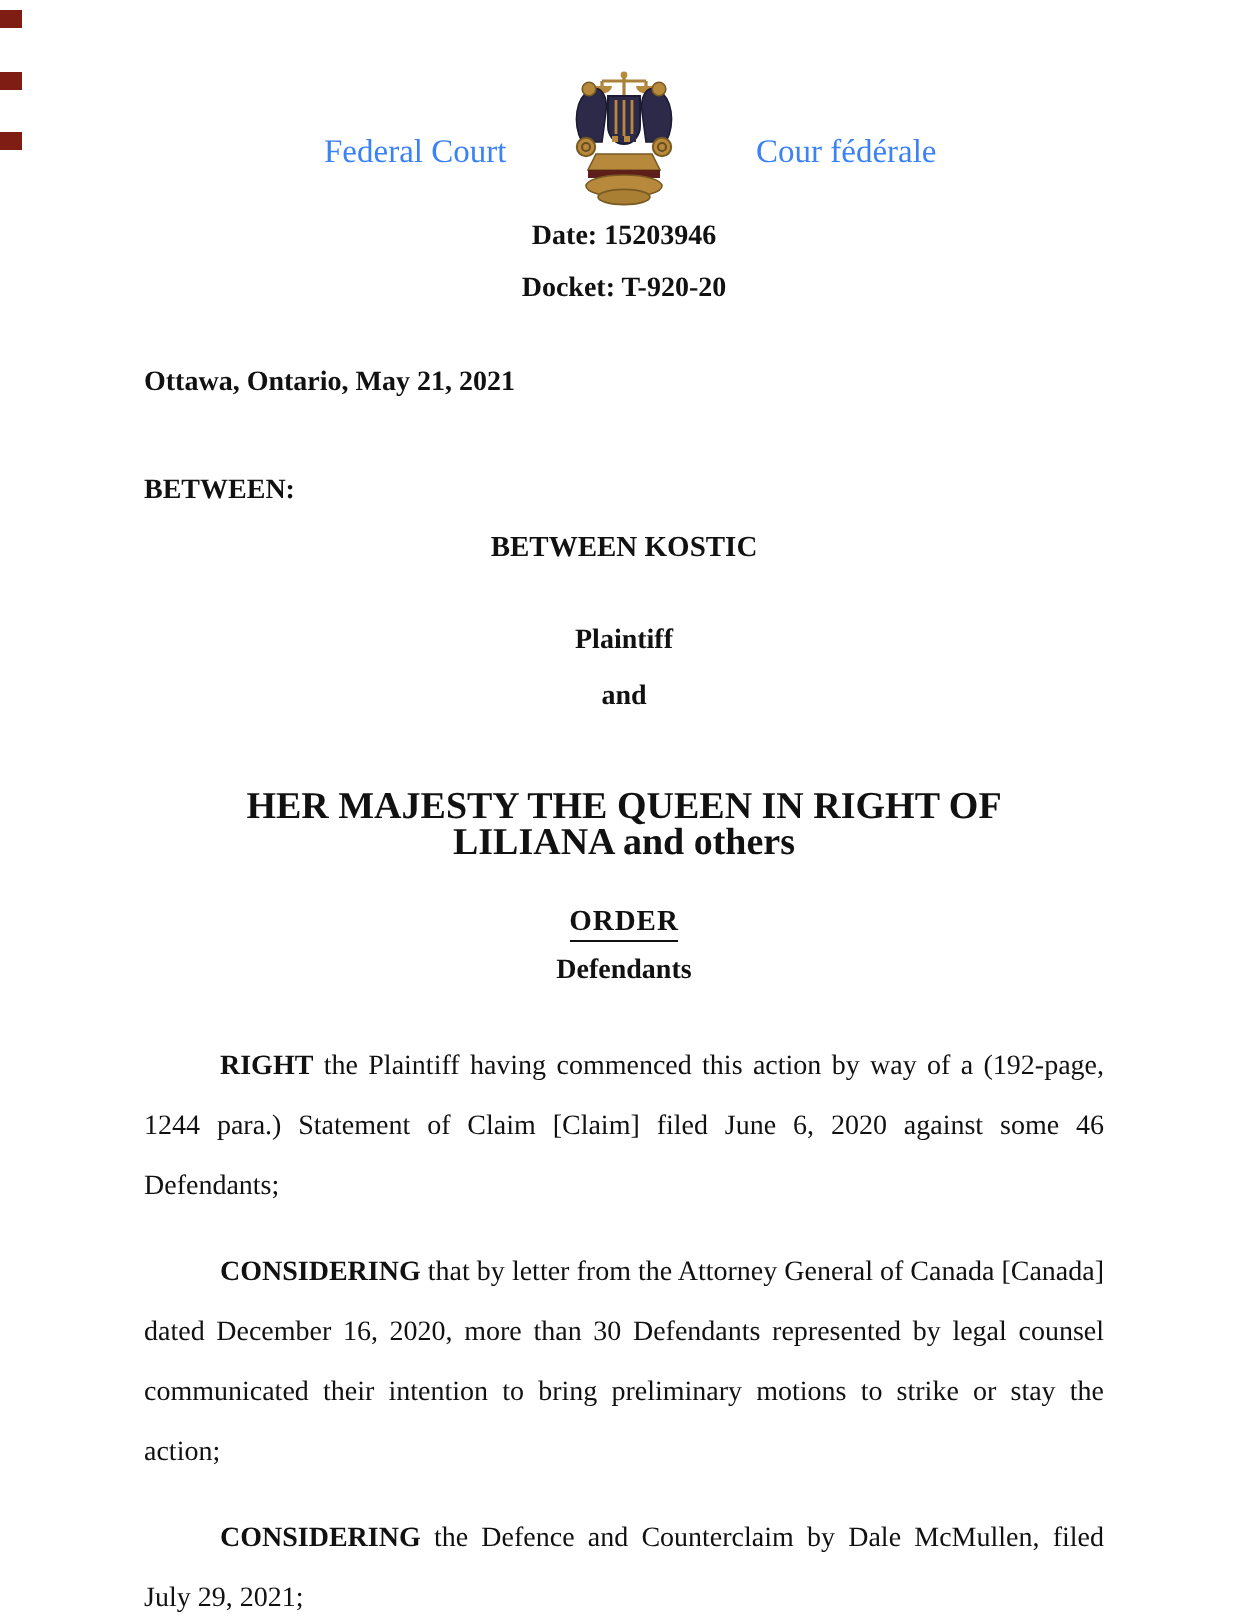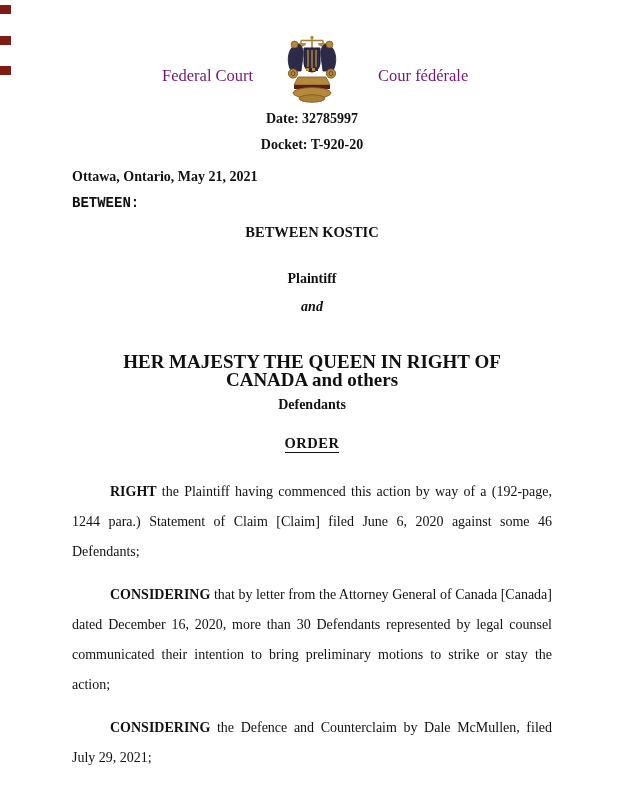--- a/index.html
+++ b/index.html
@@ -22,42 +22,42 @@
   }
   .edge-mark.m1 { top: 5px; }
   .edge-mark.m2 { top: 36px; }
   .edge-mark.m3 { top: 66px; }
 
   header { position: relative; height: 110px; }
   .header-title {
     position: absolute;
     top: 66px;
     font-size: 16.5px;
-    color: #701a75;
+    color: #3b82f6;
     white-space: nowrap;
   }
   .header-title.left  { left: 162px; }
   .header-title.right { left: 378px; }
   .coat-of-arms { position: absolute; left: 284px; top: 35px; width: 56px; height: 68px; }
 
   .content { margin: 0 72px; width: 480px; }
   .line { line-height: 17px; font-size: 14px; }
   .bold { font-weight: bold; }
   .right  { text-align: center; }
   .center { text-align: center; }
 
   .meta-date   { margin-top: 0; }
   .meta-docket { margin-top: 9px; }
-  .place-date  { margin-top: 15px; }
+  .place-date  { margin-top: 30px; }
   .present     { margin-top: 13px; }
   .present-label { margin-right: 12px; }
-  .between     { margin-top: 10px; font-family: Liberation Mono, monospace; }
+  .between     { margin-top: 37px; }
   .plaintiff-name { margin-top: 12px; font-size: 14.5px; }
   .plaintiff-role { margin-top: 29px; }
-  .conjunction { margin-top: 11px; font-style: italic; }
+  .conjunction { margin-top: 11px; }
   .defendants-name { margin-top: 38px; font-size: 19px; line-height: 18px; }
   .defendants-role { margin-top: 7px; }
   .order-heading { margin-top: 22px; font-size: 14.5px; }
   .order-heading .underline {
     border-bottom: 1.5px solid #111111;
     padding-bottom: 1px;
     letter-spacing: 0.5px;
   }
   .body-para {
     margin: 13px 0 0 0;
@@ -118,45 +118,45 @@
       <rect x="10" y="50" width="36" height="4" fill="#5e1f1a"></rect>
       <ellipse cx="28" cy="58" rx="19" ry="5.5" fill="#b6893c" stroke="#7a5a22" stroke-width="0.8"></ellipse>
       <ellipse cx="28" cy="63.5" rx="13" ry="3.8" fill="#a87f33" stroke="#7a5a22" stroke-width="0.8"></ellipse>
     </svg>
 
     <div class="header-title right">Cour fédérale</div>
   </header>
 
   <main class="content">
 
-    <div class="line bold right meta-date">Date: 32785997</div>
+    <div class="line bold right meta-date">Date: 15203946</div>
 
     <div class="line bold right meta-docket">Docket: T-920-20</div>
 
     <div class="line bold place-date">Ottawa, Ontario, May 21, 2021</div>
 
 
     <div class="line bold between">BETWEEN:</div>
 
     <div class="line bold center plaintiff-name">BETWEEN KOSTIC</div>
 
     <div class="line bold right plaintiff-role">Plaintiff</div>
 
     <div class="line bold center conjunction">and</div>
 
     <div class="bold center defendants-name">
       <div>HER MAJESTY THE QUEEN IN RIGHT OF</div>
-      <div>CANADA and others</div>
+      <div>LILIANA and others</div>
     </div>
-
-    <div class="line bold right defendants-role">Defendants</div>
 
     <div class="line bold center order-heading">
       <span class="underline">ORDER</span>
     </div>
+
+    <div class="line bold right defendants-role">Defendants</div>
 
     <p class="body-para first"><strong>RIGHT</strong><span> the Plaintiff having commenced this action by way of a (192-page, 1244 para.) Statement of Claim [Claim] filed June 6, 2020 against some 46 Defendants;</span></p>
 
     <p class="body-para"><strong>CONSIDERING</strong><span> that by letter from the Attorney General of Canada [Canada] dated December 16, 2020, more than 30 Defendants represented by legal counsel communicated their intention to bring preliminary motions to strike or stay the action;</span></p>
 
     <p class="body-para"><strong>CONSIDERING</strong><span> the Defence and Counterclaim by Dale McMullen, filed July 29, 2021;</span></p>
 
   </main>
 </div>
 

